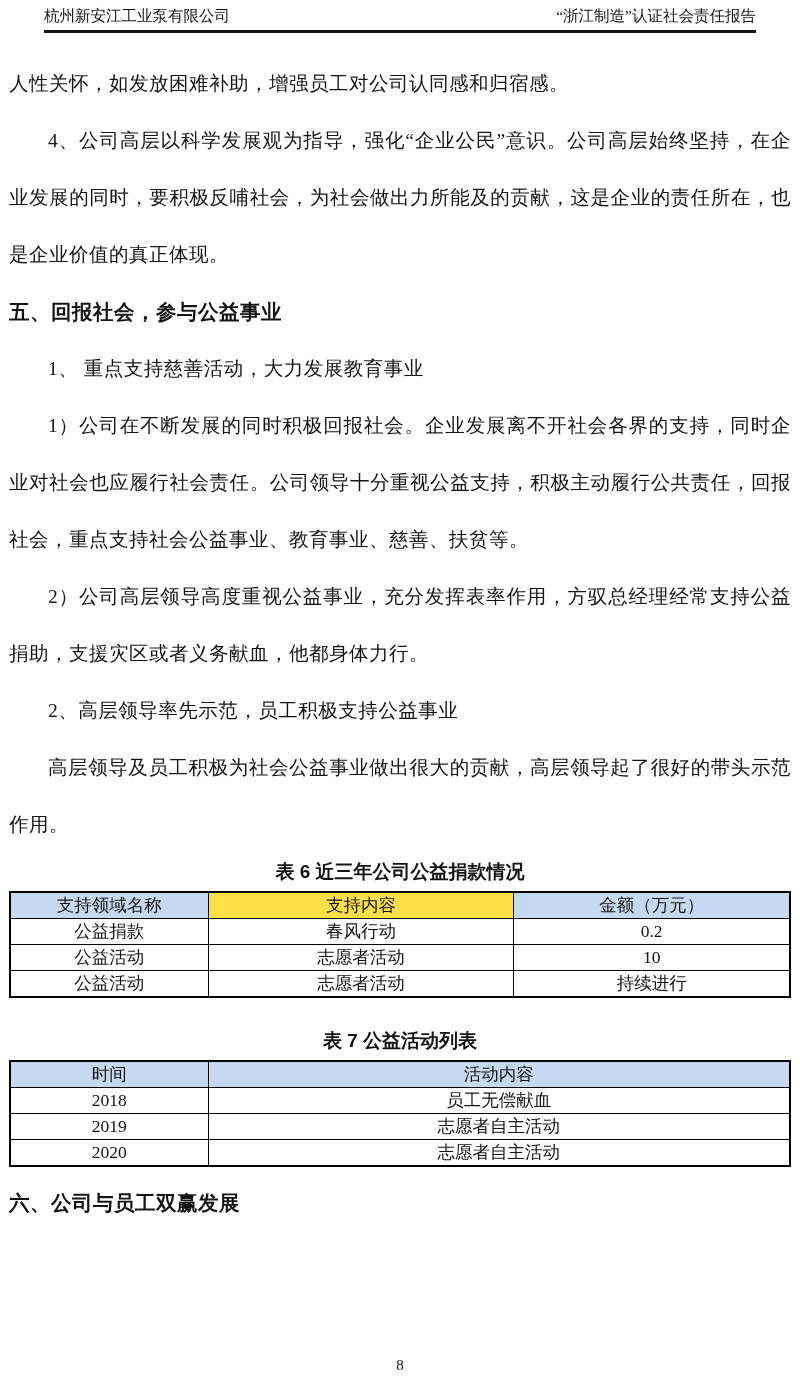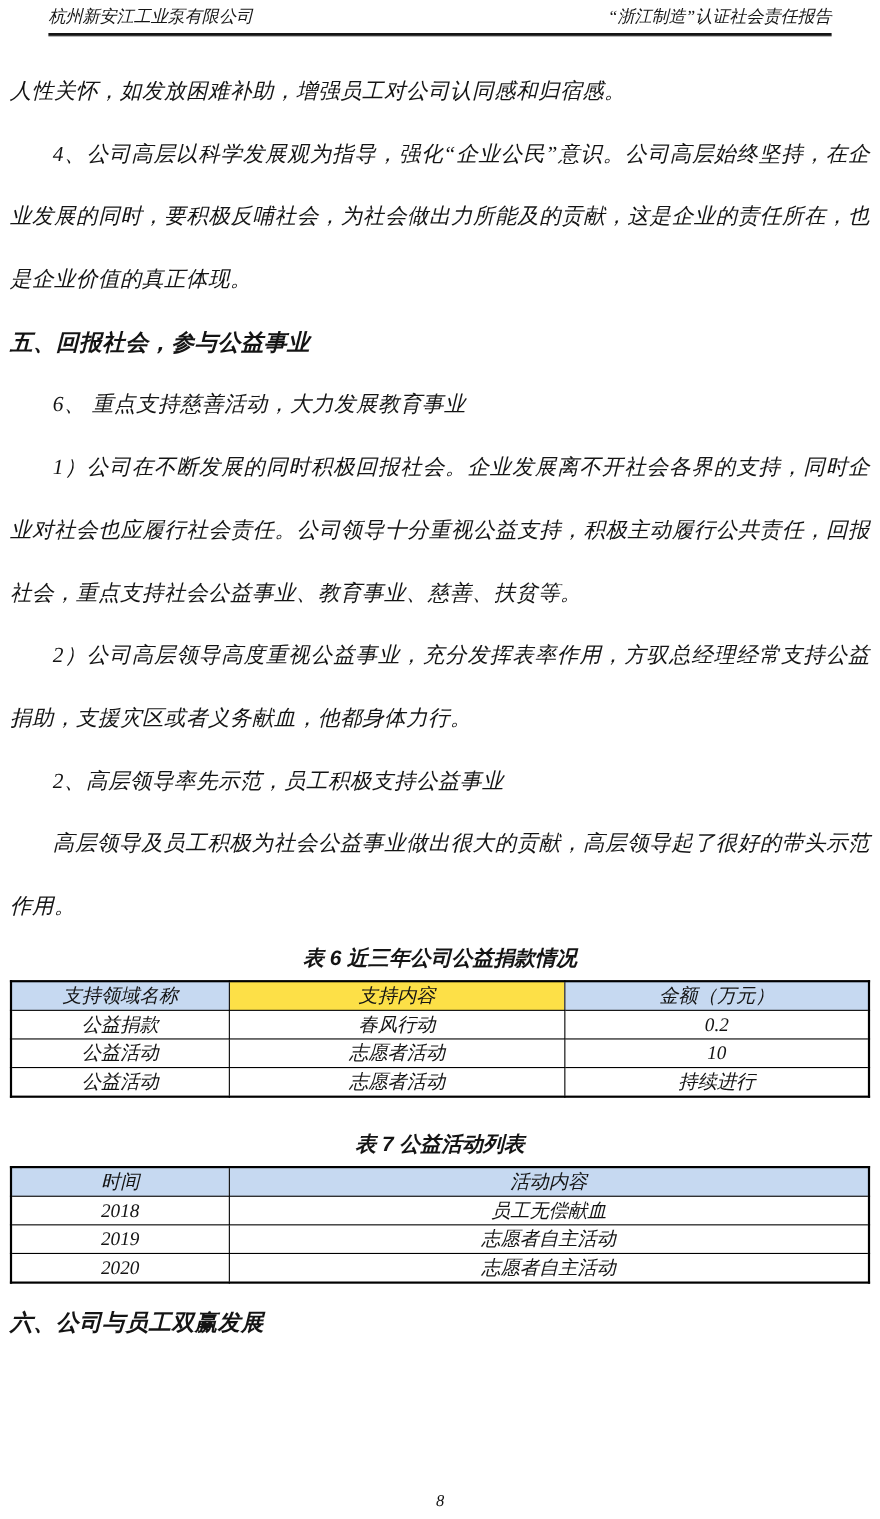--- a/index.html
+++ b/index.html
@@ -1,15 +1,15 @@
 <!DOCTYPE html>
 <html><head>
 <meta charset="utf-8">
 <style>
-  * { box-sizing: border-box; margin: 0; padding: 0; font-style: italic; }
+  * { box-sizing: border-box; margin: 0; padding: 0; }
   html, body { width: 800px; }
   body {
     position: relative;
     width: 800px;
     height: 1381px;
     background: #ffffff;
     color: #141414;
     font-family: "Liberation Serif", "DejaVu Serif", serif;
     overflow: hidden;
   }
@@ -104,21 +104,21 @@
   </div>
   <div class="header-rule"></div>
 </header>
 
 <main>
   <p class="body-para">人性关怀，如发放困难补助，增强员工对公司认同感和归宿感。</p>
   <p class="body-para indent">4、公司高层以科学发展观为指导，强化“企业公民”意识。公司高层始终坚持，在企业发展的同时，要积极反哺社会，为社会做出力所能及的贡献，这是企业的责任所在，也是企业价值的真正体现。</p>
 
   <h2 class="section-heading">五、回报社会，参与公益事业</h2>
 
-  <p class="body-para indent">6、 重点支持慈善活动，大力发展教育事业</p>
+  <p class="body-para indent">1、 重点支持慈善活动，大力发展教育事业</p>
   <p class="body-para indent">1）公司在不断发展的同时积极回报社会。企业发展离不开社会各界的支持，同时企业对社会也应履行社会责任。公司领导十分重视公益支持，积极主动履行公共责任，回报社会，重点支持社会公益事业、教育事业、慈善、扶贫等。</p>
   <p class="body-para indent">2）公司高层领导高度重视公益事业，充分发挥表率作用，方驭总经理经常支持公益捐助，支援灾区或者义务献血，他都身体力行。</p>
   <p class="body-para indent">2、高层领导率先示范，员工积极支持公益事业</p>
   <p class="body-para indent">高层领导及员工积极为社会公益事业做出很大的贡献，高层领导起了很好的带头示范作用。</p>
 
   <div class="table-title">表 6 近三年公司公益捐款情况</div>
 
   <table>
     <thead>
       <tr>

